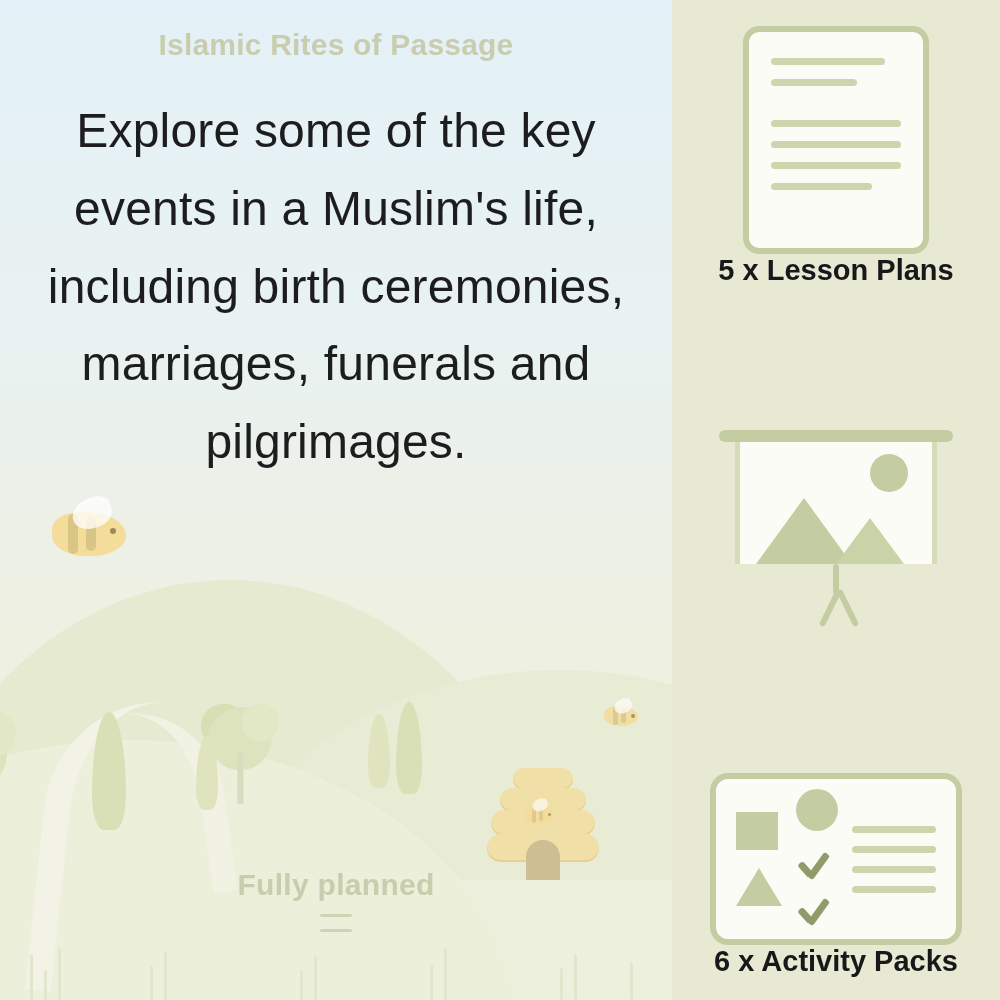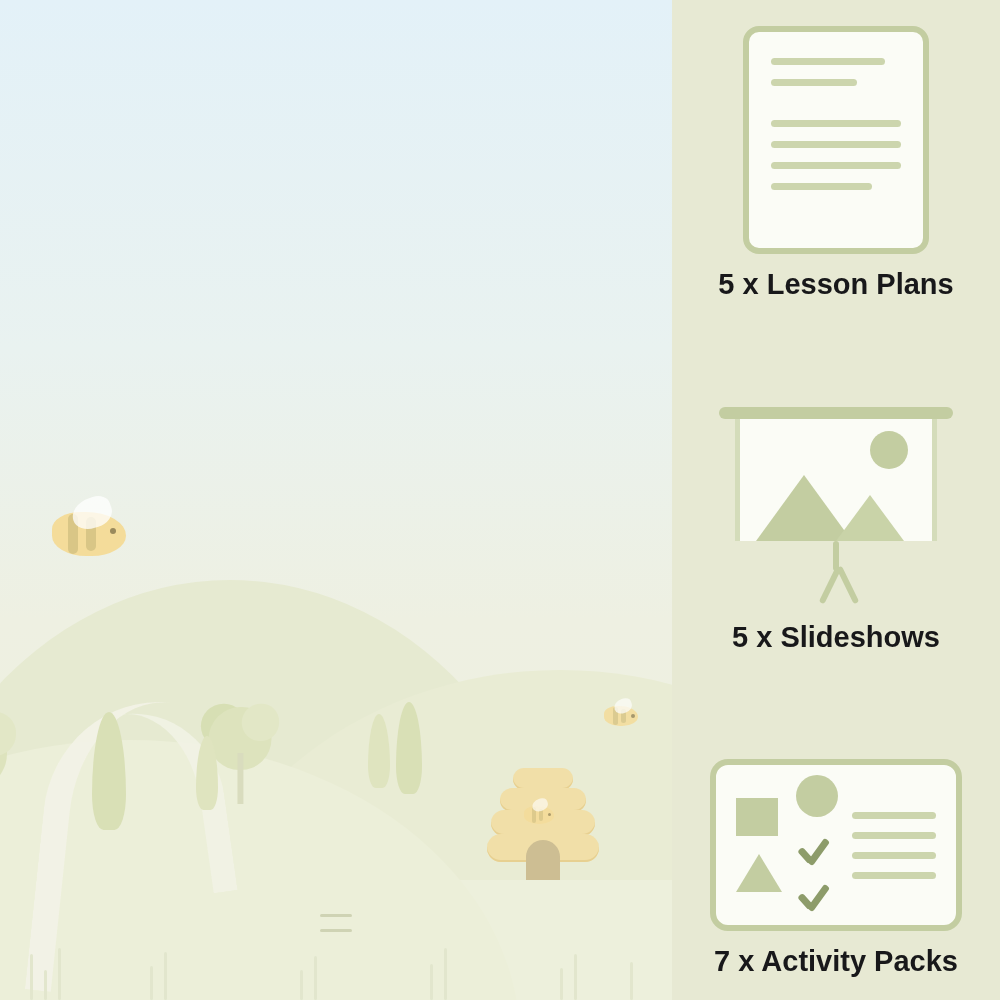--- a/index.html
+++ b/index.html
@@ -238,21 +238,20 @@
   .feature {
     width: 100%;
     display: flex;
     flex-direction: column;
     align-items: center;
   }
   .feature .label {
     font-size: 29px;
     font-weight: bold;
     color: #18181a;
-    margin-top: 14px;
     white-space: nowrap;
   }
 
   
   .doc {
     width: 186px; height: 228px;
     background: #fbfcf6;
     border: 6px solid #c3cda1;
     border-radius: 16px;
     padding: 26px 22px;
@@ -402,23 +401,26 @@
       <div class="blade" style="left:300px; height:30px;"></div>
       <div class="blade" style="left:314px; height:44px;"></div>
       <div class="blade" style="left:430px; height:36px;"></div>
       <div class="blade" style="left:444px; height:52px;"></div>
       <div class="blade" style="left:560px; height:32px;"></div>
       <div class="blade" style="left:574px; height:46px;"></div>
       <div class="blade" style="left:630px; height:38px;"></div>
     </div>
 
     <div class="left-content">
+      <div class="eyebrow">Islamic Rites of Passage</div>
+      <div class="headline">Explore some of the key events in a Muslim's life, including birth ceremonies, marriages, funerals and pilgrimages.</div>
     </div>
 
     <div class="usp">
+      <div class="line">Fully planned</div>
       <div class="rule"></div>
       <div class="rule"></div>
     </div>
   </div>
 
   <div class="right">
 
     <div class="feature">
       <div class="doc">
         <div class="l w90"></div>
@@ -437,38 +439,37 @@
         <div class="bar"></div>
         <div class="screen">
           <div class="sun"></div>
           <div class="mtn"></div>
           <div class="mtn2"></div>
         </div>
         <div class="stand"></div>
         <div class="leg a"></div>
         <div class="leg b"></div>
       </div>
-      <div class="label">5 x Slideshows</div>
     </div>
 
     <div class="feature">
       <div class="pack">
         <div class="col">
           <div class="sq"></div>
           <div class="tri"></div>
         </div>
         <div class="col">
           <div class="circ"></div>
           <div class="check"></div>
           <div class="check" style="margin-top:-6px;"></div>
         </div>
         <div class="lines">
           <div class="ln"></div>
           <div class="ln"></div>
           <div class="ln"></div>
           <div class="ln"></div>
         </div>
       </div>
-      <div class="label">7 x Activity Packs</div>
+      <div class="label">6 x Activity Packs</div>
     </div>
 
   </div>
 </div>
 
 </body></html>

